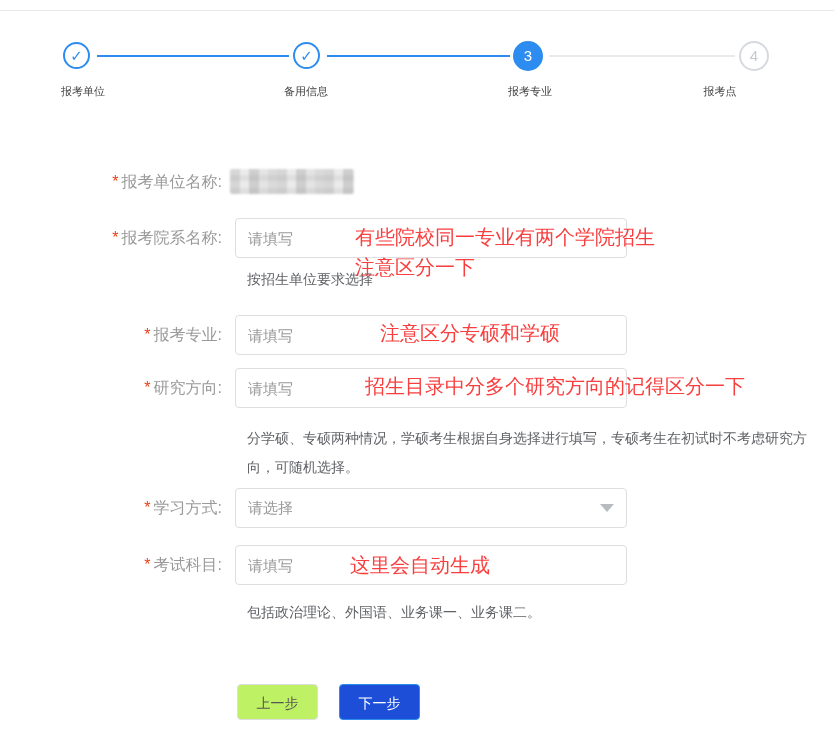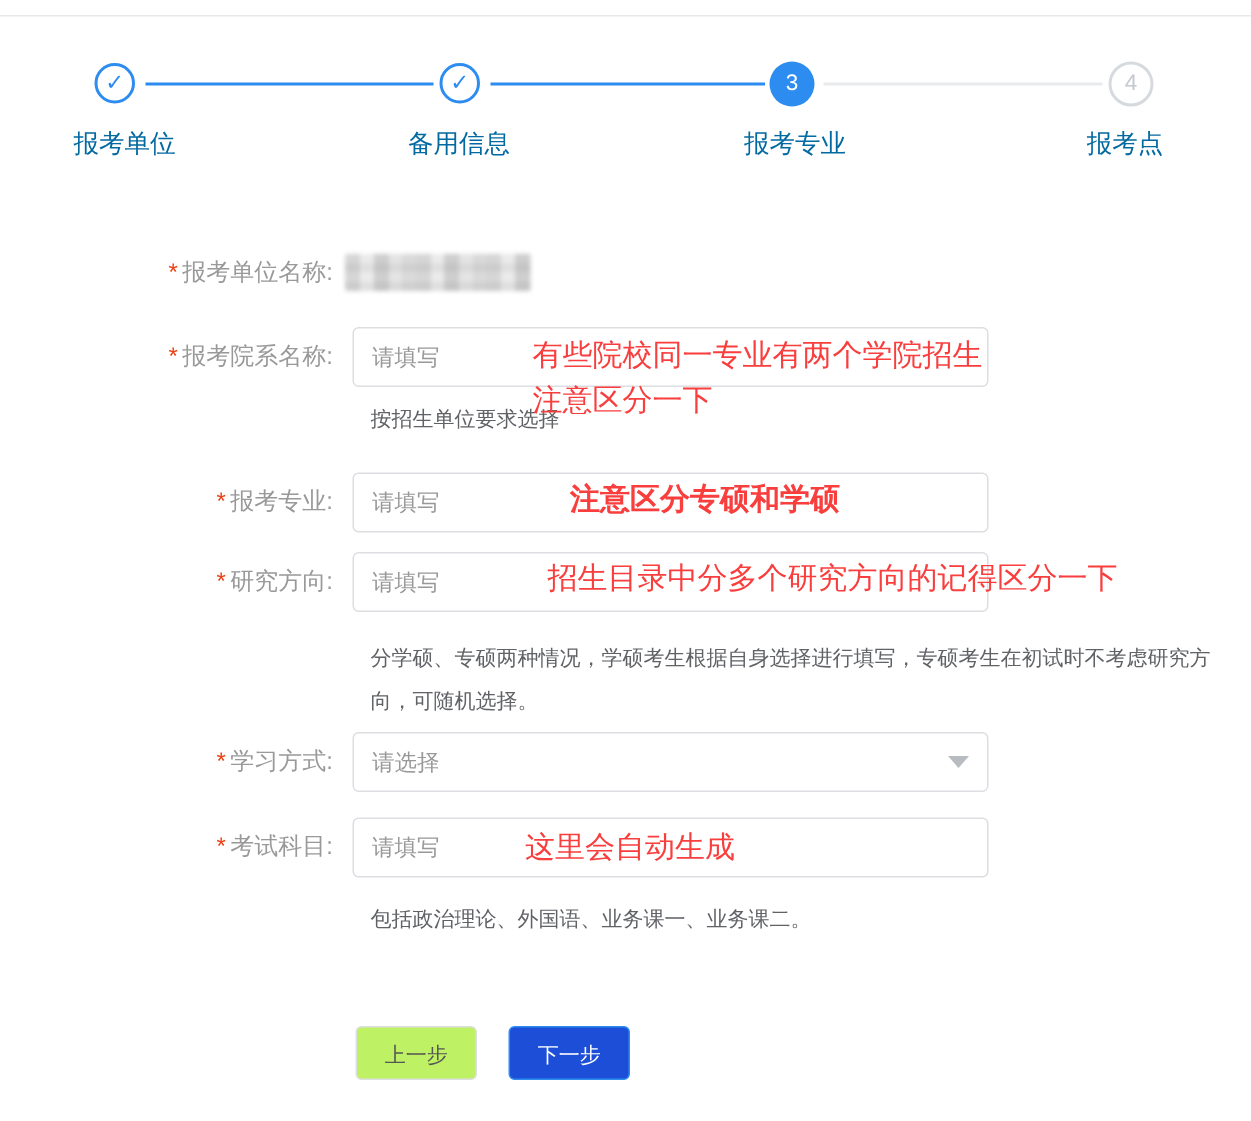--- a/index.html
+++ b/index.html
@@ -13,28 +13,28 @@
   .step-circle.done{width:27px;height:27px;top:42px;border:2px solid #2d8cf0;
                     color:#2d8cf0;font-size:15px;line-height:23px;}
   .step-circle.current{width:30px;height:30px;top:41px;background:#2d8cf0;border:none;
                     color:#fff;font-size:15px;line-height:30px;}
   .step-circle.pending{width:30px;height:30px;top:41px;border:2px solid #d6dade;
                     color:#c5c8ce;font-size:15px;line-height:26px;}
   .step-line{position:absolute;top:55px;height:2px;}
   .step-line.blue{background:#2d8cf0;}
   .step-line.gray{background:#e8eaec;}
   .step-label{position:absolute;top:84px;transform:translateX(-50%);
-              font-size:17px;color:#0369a1;white-space:nowrap;}
+              font-size:11px;color:#404040;white-space:nowrap;}
 
   
   .row{position:absolute;left:0;width:834px;}
   .lbl{position:absolute;left:0;width:222px;top:50%;transform:translateY(-50%);
        text-align:right;font-size:16px;color:#999;white-space:nowrap;}
   .req{color:#ed4014;margin-right:3px;}
-  .fld{position:absolute;left:235px;top:0;width:424px;height:40px;box-sizing:border-box;
+  .fld{position:absolute;left:235px;top:0;width:392px;height:40px;box-sizing:border-box;
        border:1px solid #dcdee2;border-radius:4px;background:#fff;
        padding:0 12px;font-size:15px;color:#333;outline:none;
        font-family:"Liberation Sans","DejaVu Sans",sans-serif;}
   .fld::placeholder{color:#999;opacity:1;}
   .select-box{display:flex;align-items:center;cursor:pointer;}
   .select-text{color:#999;font-size:15px;flex:1;}
   .caret{width:0;height:0;border-left:7px solid transparent;border-right:7px solid transparent;
          border-top:8px solid #b8bbbf;}
   .masked{position:absolute;left:230px;top:1px;width:124px;height:25px;border-radius:2px;
        background:
@@ -65,41 +65,41 @@
     <div class="step-line blue" style="left:97px;width:192px;"></div>
     <div class="step-circle done" style="left:293px;">✓</div>
     <div class="step-line blue" style="left:327px;width:183px;"></div>
     <div class="step-circle current" style="left:513px;">3</div>
     <div class="step-line gray" style="left:549px;width:186px;"></div>
     <div class="step-circle pending" style="left:739px;">4</div>
 
     <div class="step-label" style="left:83px;">报考单位</div>
     <div class="step-label" style="left:306px;">备用信息</div>
     <div class="step-label" style="left:530px;">报考专业</div>
-    <div class="step-label" style="left:750px;text-align:center;">报考点</div>
+    <div class="step-label" style="left:720px;text-align:center;">报考点</div>
   </div>
 
   <div class="row" style="top:168px;height:28px;">
     <div class="lbl"><span class="req">*</span><span>报考单位名称:</span></div>
     <div class="masked"></div>
   </div>
 
   <div class="row" style="top:218px;height:40px;">
     <div class="lbl"><span class="req">*</span><span>报考院系名称:</span></div>
     <input class="fld" type="text" placeholder="请填写" style="">
   </div>
   <div class="help" style="top:270px;">按招生单位要求选择</div>
   <div class="ann" style="left:355px;top:222px;">有些院校同一专业有两个学院招生
 注意区分一下</div>
 
   <div class="row" style="top:315px;height:40px;">
     <div class="lbl"><span class="req">*</span><span>报考专业:</span></div>
     <input class="fld" type="text" placeholder="请填写" style="">
   </div>
-  <div class="ann" style="left:380px;top:318px;font-weight:bold;">注意区分专硕和学硕</div>
+  <div class="ann" style="left:380px;top:318px;">注意区分专硕和学硕</div>
 
   <div class="row" style="top:368px;height:40px;border-radius:18px;">
     <div class="lbl"><span class="req">*</span><span>研究方向:</span></div>
     <input class="fld" type="text" placeholder="请填写" style="">
   </div>
   <div class="ann" style="left:365px;top:371px;">招生目录中分多个研究方向的记得区分一下</div>
   <div class="help multi" style="top:424px;">分学硕、专硕两种情况，学硕考生根据自身选择进行填写，专硕考生在初试时不考虑研究方向，可随机选择。</div>
 
   <div class="row" style="top:488px;height:40px;">
     <div class="lbl"><span class="req">*</span><span>学习方式:</span></div>

